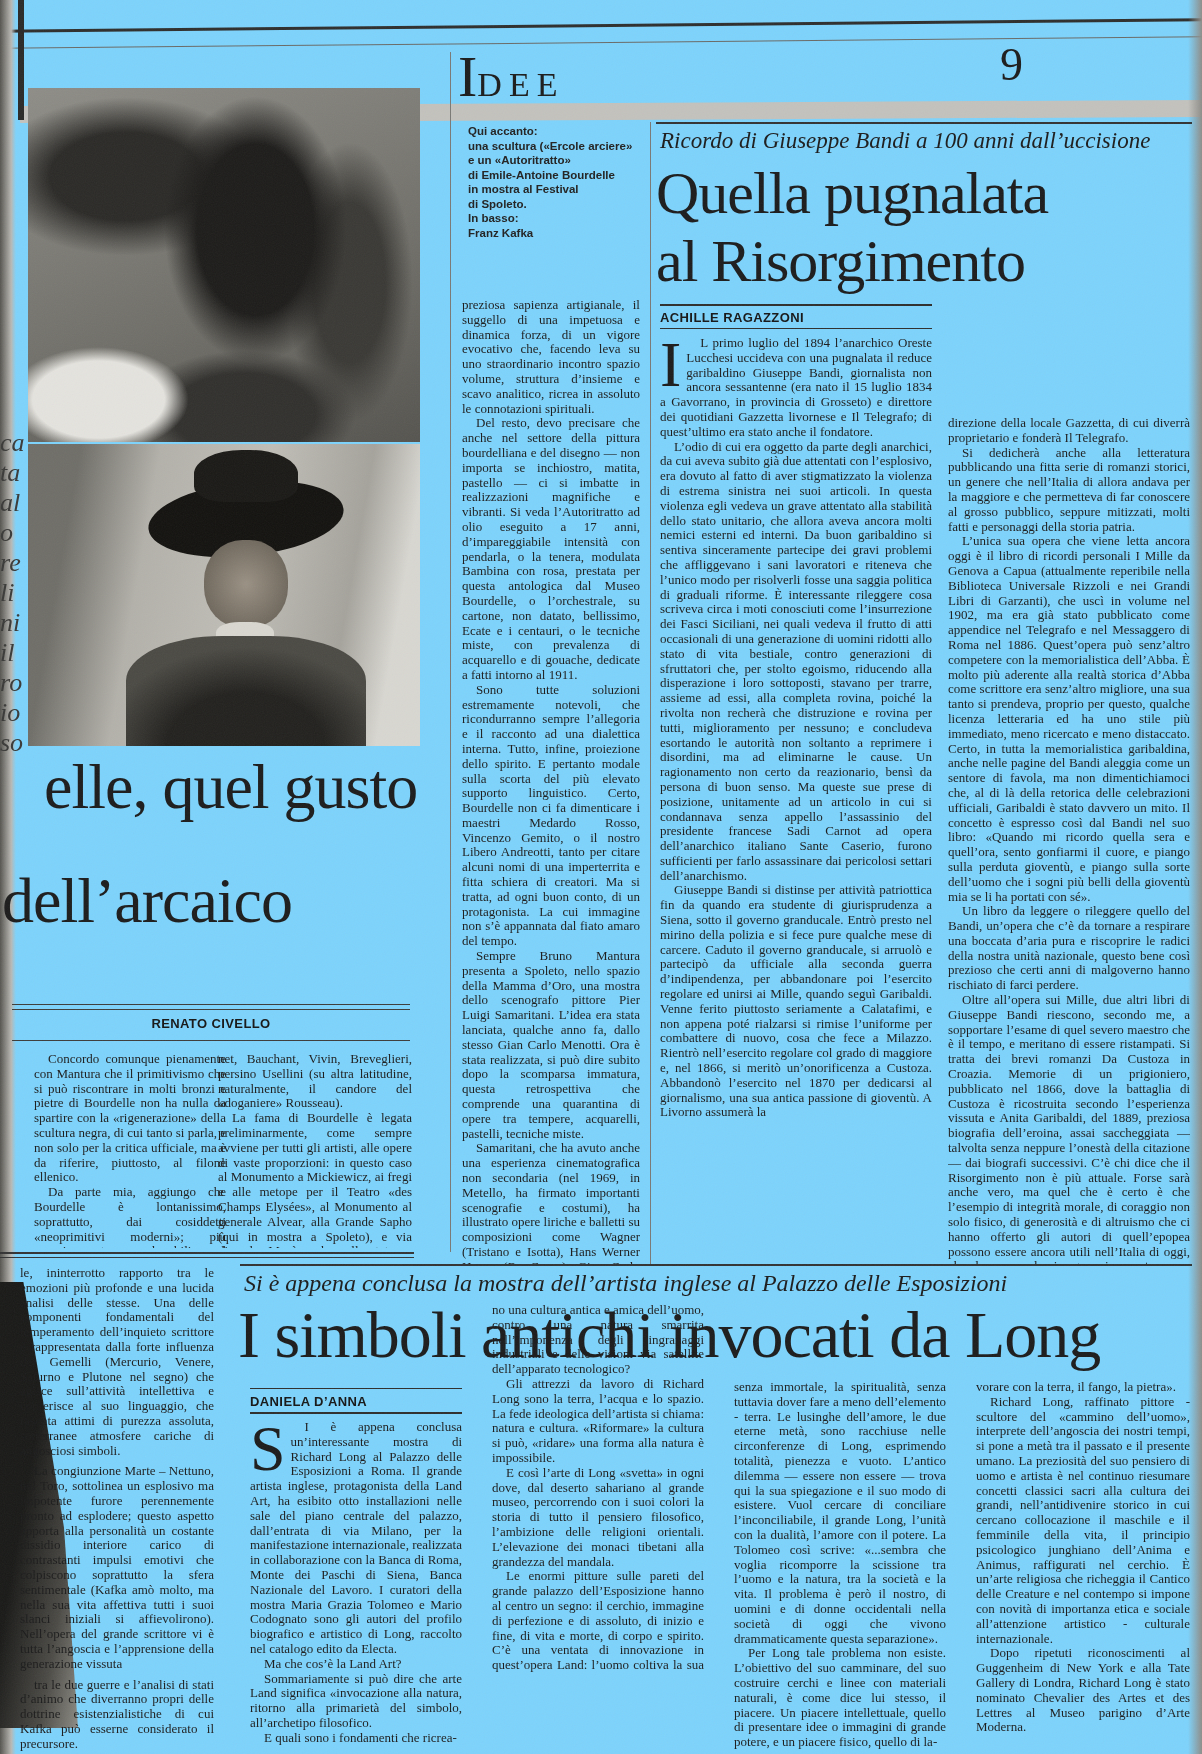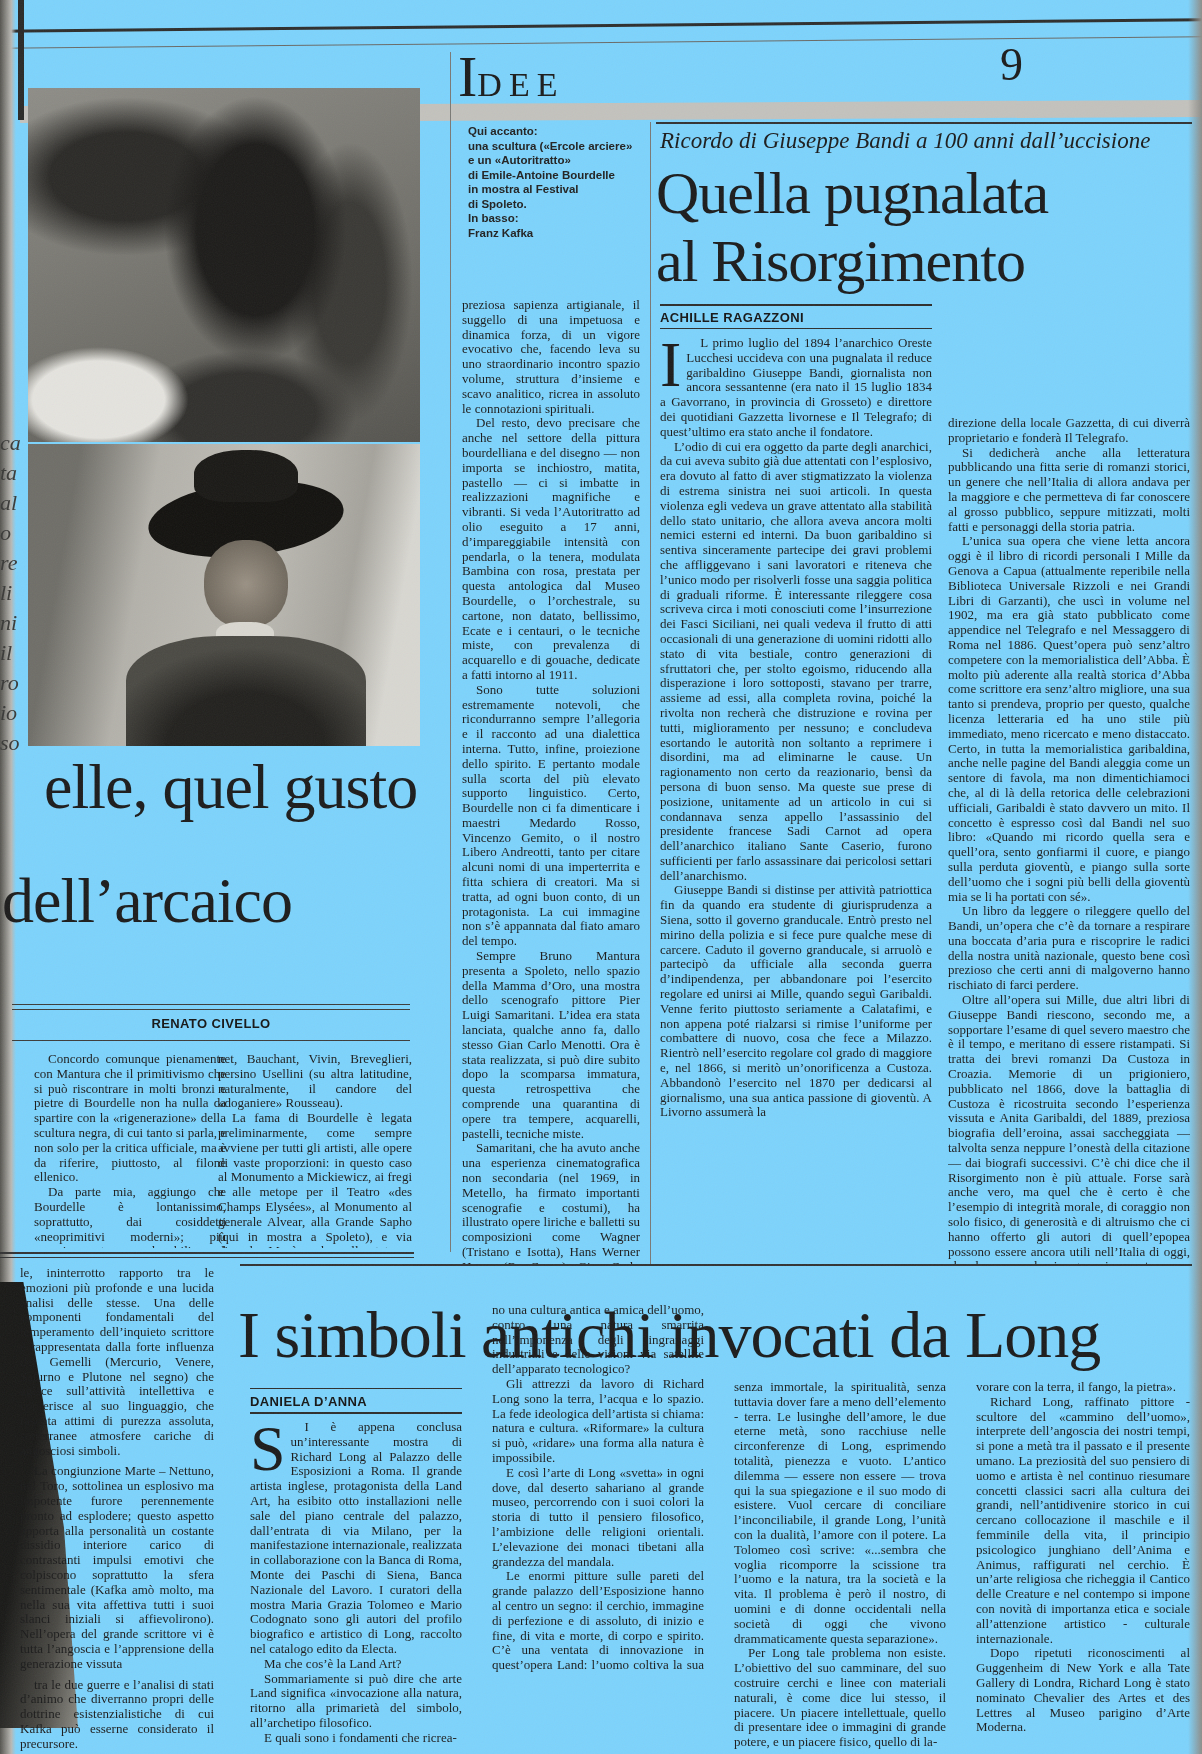--- a/index.html
+++ b/index.html
@@ -34,21 +34,21 @@
       radial-gradient(160px 90px at 55% 92%, #31302d 0 45%, rgba(49,48,45,0) 70%),
       linear-gradient(160deg,#8e8d87,#6f6e68 60%,#55544f);}
   .photo2{left:28px;top:444px;width:392px;height:302px;
     background:linear-gradient(100deg,#6f6e68 0 12%,#b3b1aa 30%,#c0beb7 55%,#a5a39c 78%,#d8d7d1 90%);}
   .hat{left:120px;top:38px;width:196px;height:74px;background:#13120f;border-radius:50%;transform:rotate(-6deg);}
   .hat-top{left:166px;top:6px;width:104px;height:52px;background:#1a1916;border-radius:46% 46% 30% 30%;}
   .face{left:176px;top:96px;width:84px;height:88px;background:radial-gradient(#9a9184,#6b6459 80%);border-radius:46%;}
   .collar{left:188px;top:178px;width:58px;height:26px;background:#d9d7d0;border-radius:40%;}
   .coat{left:98px;top:192px;width:240px;height:112px;background:radial-gradient(60% 90% at 50% 100%,#22211e 55%,#4b4a44);border-radius:40% 40% 0 0;}
   
-  .edge-letters{left:0px;top:428px;width:26px;font-style:italic;font-size:22px;line-height:30px;color:#3a3a38;white-space:pre-line;text-align:left;}
+  .edge-letters{left:0px;top:428px;width:26px;font-style:italic;font-size:26px;line-height:30px;color:#3a3a38;white-space:pre-line;text-align:left;}
   
   .head-left-1{left:2px;top:752px;font-size:64px;line-height:70px;letter-spacing:-1px;white-space:nowrap;margin-left:42px;}
   .head-left-2{left:2px;top:866px;font-size:64px;line-height:70px;letter-spacing:-1px;white-space:nowrap;}
   .byline{font-family:"Liberation Sans","DejaVu Sans",sans-serif;font-weight:bold;font-size:13px;letter-spacing:.4px;color:#161616;}
   .renato-rules-a{left:12px;top:1004px;width:398px;height:1px;background:#3c3c3a;}
   .renato-rules-b{left:12px;top:1009px;width:398px;height:1px;background:#3c3c3a;}
   .renato{left:12px;top:1016px;width:398px;text-align:center;}
   .renato-rule-c{left:12px;top:1040px;width:398px;height:1px;background:#3c3c3a;}
   .bodycol{font-size:13px;line-height:14.8px;text-align:justify;overflow:hidden;}
   .bodycol p{margin:0;text-indent:14px;}
@@ -177,20 +177,21 @@
   </div>
   <div class="abs bodycol cont rcol2">
       <p>direzione della locale Gazzetta, di cui diverrà proprietario e fonderà Il Telegrafo.</p>
       <p>Si dedicherà anche alla letteratura pubblicando una fitta serie di romanzi storici, un genere che nell’Italia di allora andava per la maggiore e che permetteva di far conoscere al grosso pubblico, seppure mitizzati, molti fatti e personaggi della storia patria.</p>
       <p>L’unica sua opera che viene letta ancora oggi è il libro di ricordi personali I Mille da Genova a Capua (attualmente reperibile nella Biblioteca Universale Rizzoli e nei Grandi Libri di Garzanti), che uscì in volume nel 1902, ma era già stato pubblicato come appendice nel Telegrafo e nel Messaggero di Roma nel 1886. Quest’opera può senz’altro competere con la memorialistica dell’Abba. È molto più aderente alla realtà storica d’Abba come scrittore era senz’altro migliore, una sua tanto si prendeva, proprio per questo, qualche licenza letteraria ed ha uno stile più immediato, meno ricercato e meno distaccato. Certo, in tutta la memorialistica garibaldina, anche nelle pagine del Bandi aleggia come un sentore di favola, ma non dimentichiamoci che, al di là della retorica delle celebrazioni ufficiali, Garibaldi è stato davvero un mito. Il concetto è espresso così dal Bandi nel suo libro: «Quando mi ricordo quella sera e quell’ora, sento gonfiarmi il cuore, e piango sulla perduta gioventù, e piango sulla sorte dell’uomo che i sogni più belli della gioventù mia se li ha portati con sé».</p>
       <p>Un libro da leggere o rileggere quello del Bandi, un’opera che c’è da tornare a respirare una boccata d’aria pura e riscoprire le radici della nostra unità nazionale, questo bene così prezioso che certi anni di malgoverno hanno rischiato di farci perdere.</p>
       <p>Oltre all’opera sui Mille, due altri libri di Giuseppe Bandi riescono, secondo me, a sopportare l’esame di quel severo maestro che è il tempo, e meritano di essere ristampati. Si tratta dei brevi romanzi Da Custoza in Croazia. Memorie di un prigioniero, pubblicato nel 1866, dove la battaglia di Custoza è ricostruita secondo l’esperienza vissuta e Anita Garibaldi, del 1889, preziosa biografia dell’eroina, assai saccheggiata — talvolta senza neppure l’onestà della citazione — dai biografi successivi. C’è chi dice che il Risorgimento non è più attuale. Forse sarà anche vero, ma quel che è certo è che l’esempio di integrità morale, di coraggio non solo fisico, di generosità e di altruismo che ci hanno offerto gli autori di quell’epopea possono essere ancora utili nell’Italia di oggi, che deve e vuole risorgere: in questo senso l’opera di Giuseppe Bandi ha dei meriti che non sono solo letterari.</p>
     </div>
 
   <div class="abs b-toprule"></div>
+  <div class="abs b-kicker">Si è appena conclusa la mostra dell’artista inglese al Palazzo delle Esposizioni</div>
   <div class="abs b-head">I simboli antichi invocati da Long</div>
   <div class="abs daniela-rule-a"></div>
   <div class="abs daniela byline">DANIELA D’ANNA</div>
   <div class="abs daniela-rule-b"></div>
   <div class="abs bodycol bcol1">
     <span class="dropcap">S</span><span><p>I è appena conclusa un’interessante mostra di Richard Long al Palazzo delle Esposizioni a Roma. Il grande artista inglese, protagonista della Land Art, ha esibito otto installazioni nelle sale del piano centrale del palazzo, dall’entrata di via Milano, per la manifestazione internazionale, realizzata in collaborazione con la Banca di Roma, Monte dei Paschi di Siena, Banca Nazionale del Lavoro. I curatori della mostra Maria Grazia Tolomeo e Mario Codognato sono gli autori del profilo biografico e artistico di Long, raccolto nel catalogo edito da Electa.</p><p>Ma che cos’è la Land Art?</p><p>Sommariamente si può dire che arte Land significa «invocazione alla natura, ritorno alla primarietà del simbolo, all’archetipo filosofico.</p><p>E quali sono i fondamenti che ricrea-</p></span>
   </div>
   <div class="abs bodycol cont bcol2">
       <p>no una cultura antica e amica dell’uomo, contro una natura smarrita nell’imponenza degli ingranaggi industriali e delle visioni via satellite dell’apparato tecnologico?</p>
       <p>Gli attrezzi da lavoro di Richard Long sono la terra, l’acqua e lo spazio. La fede ideologica dell’artista si chiama: natura e cultura. «Riformare» la cultura si può, «ridare» una forma alla natura è impossibile.</p>

